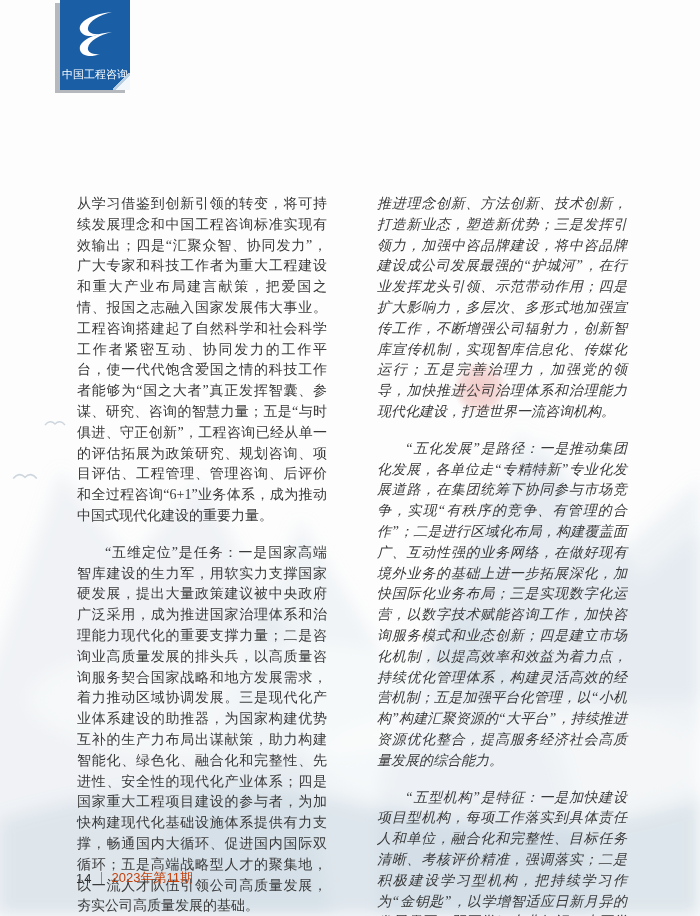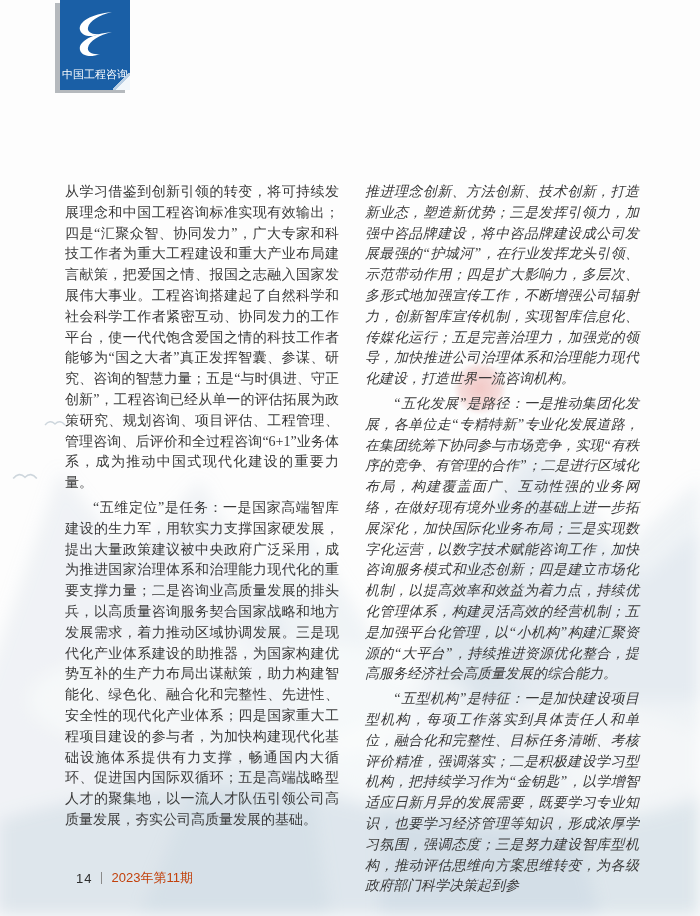--- a/index.html
+++ b/index.html
@@ -33,21 +33,21 @@
     background:linear-gradient(to bottom right,rgba(0,0,0,0) 46%,#b9cfe4 46% 58%,#f2f7fb 58%);
   }
   
   .column{
     position:absolute;top:178px;width:282px;z-index:2;
     font-size:14px;line-height:20.8px;color:#3a3a3a;
     text-align:justify;text-justify:inter-ideograph;
   }
   .column-left{left:61px;}
   .column-right{left:361px;font-style:italic;}
-  .column p{margin:4px;}
+  .column p{margin:16px;}
   .column p.indent{text-indent:2em;}
   
   .footer{
     position:absolute;left:76px;top:869px;z-index:2;display:flex;align-items:center;
     font-family:"Liberation Sans","DejaVu Sans",sans-serif;
   }
   .footer .pageno{font-size:13px;color:#2e2e2e;letter-spacing:1px;}
   .footer .sep{display:inline-block;width:1px;height:12px;background:#8a8a8a;margin:0 9px;}
   .footer .issue{font-size:13px;color:#c2410c;}
 </style>

